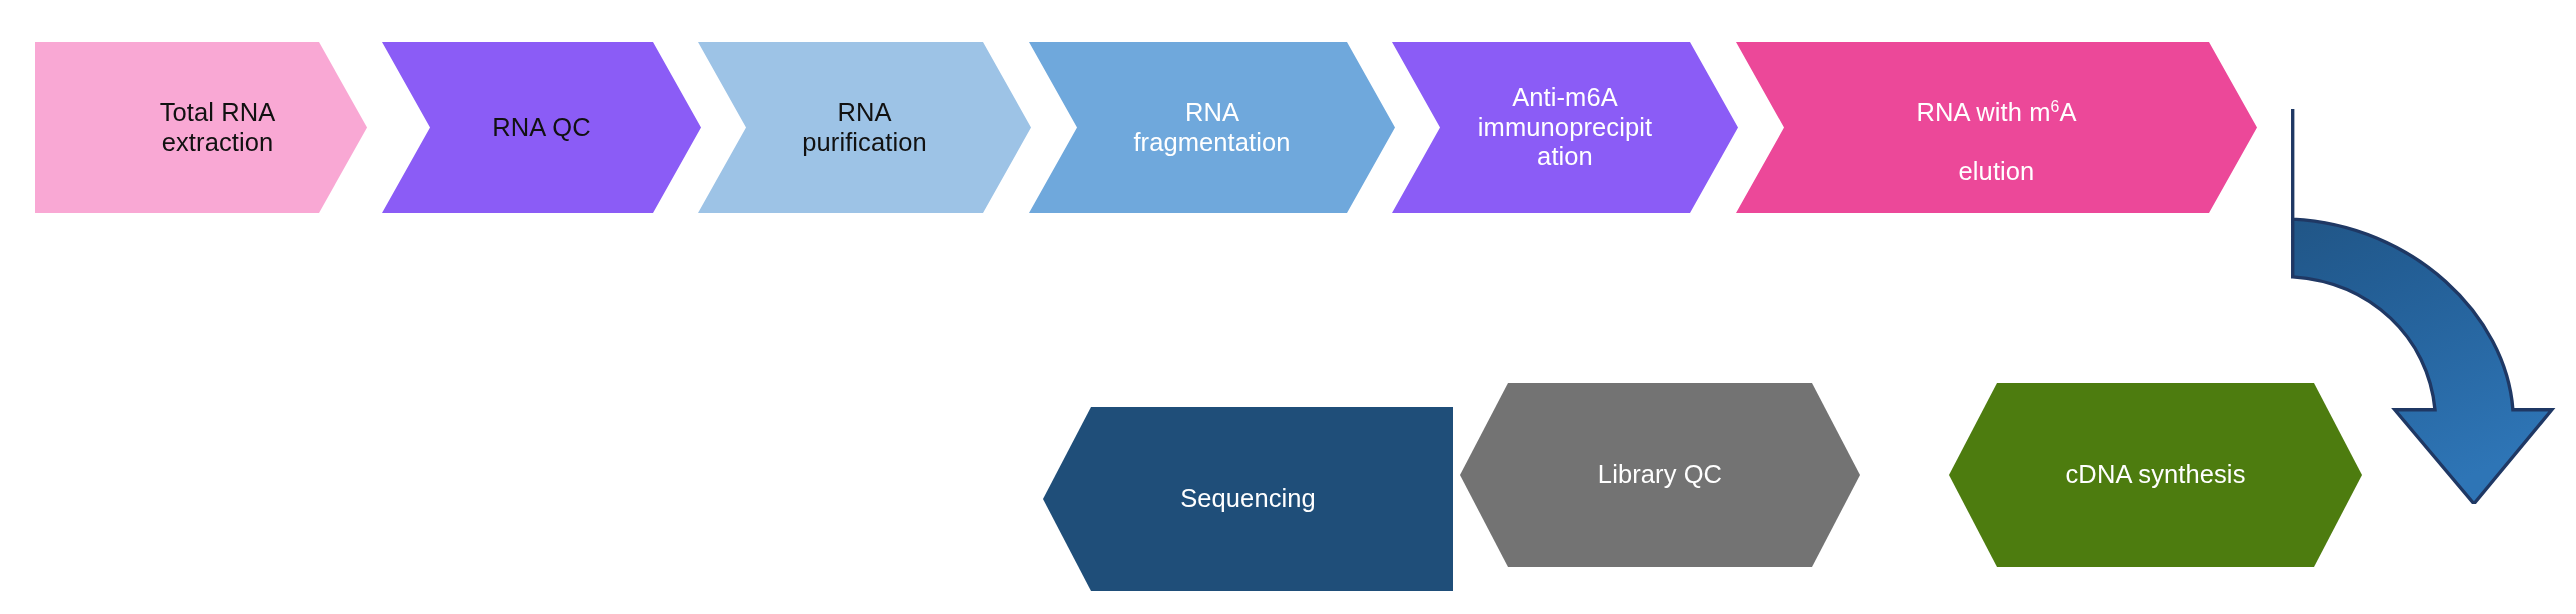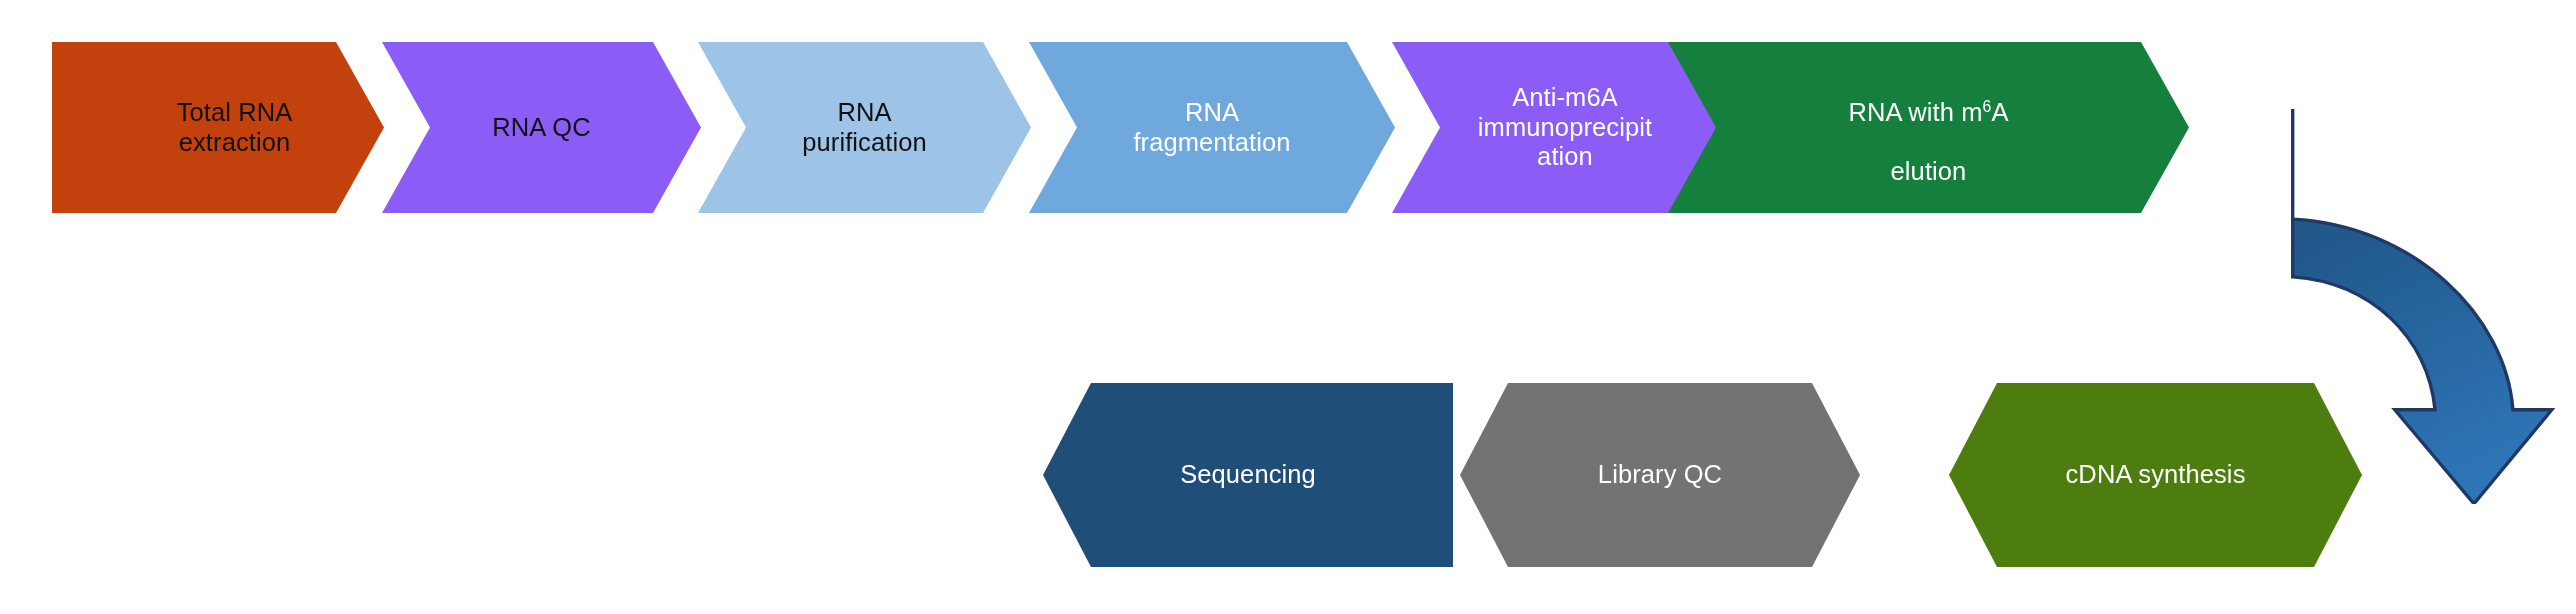--- a/index.html
+++ b/index.html
@@ -85,21 +85,21 @@
     pointer-events: none;
   }
 </style>
 </head>
 <body>
 
 <div id="canvas">
 
   <div class="row1">
 
-    <div class="step shape-pent-right" style="left:52px; width:332px; background:#c2410c;padding-left:33px;">
+    <div class="step shape-pent-right" style="left:35px; width:332px; background:#f9a8d4;padding-left:33px;">
       <span class="step-label text-dark">Total RNA
 extraction</span>
     </div>
 
     <div class="step shape-chev-right" style="left:382px; width:319px; background:#8b5cf6;">
       <span class="step-label text-dark">RNA QC</span>
     </div>
 
     <div class="step shape-chev-right" style="left:698px; width:333px; background:#9DC3E6;">
       <span class="step-label text-dark">RNA
@@ -110,21 +110,21 @@
       <span class="step-label text-light">RNA
 fragmentation</span>
     </div>
 
     <div class="step shape-chev-right" style="left:1392px; width:346px; background:#8b5cf6;">
       <span class="step-label text-light">Anti-m6A
 immunoprecipit
 ation</span>
     </div>
 
-    <div class="step shape-chev-right" style="left:1668px; width:521px; background:#15803d;">
+    <div class="step shape-chev-right" style="left:1736px; width:521px; background:#ec4899;">
       <span class="step-label text-light">
         <span>RNA with m<span class="sup6">6</span>A</span><br>
         <span>elution</span>
       </span>
     </div>
 
   </div>
 
   <svg id="return-arrow" viewBox="0 0 502 610">
     <defs>
@@ -140,21 +140,21 @@
              L 466 470
              L 350 610
              L 232 470
              L 292 470
              C 282 362, 196 280, 80 272
              L 80 22 Z" fill="url(#arrowGrad)" stroke="#1F3864" stroke-width="5" stroke-linejoin="miter"></path>
   </svg>
 
   <div class="row2">
 
-    <div class="step shape-pent-left" style="left:1043px; width:410px; background:#1F4E79;">
+    <div class="step shape-pent-left" style="left:1043px; width:410px; background:#1F4E79;margin-top:24px;">
       <span class="step-label text-light">Sequencing</span>
     </div>
 
     <div class="step shape-chev-left" style="left:1460px; width:400px; background:#737373;">
       <span class="step-label text-light">Library QC</span>
     </div>
 
     <div class="step shape-chev-left" style="left:1949px; width:413px; background:#4d7c0f;justify-content:center;">
       <span class="step-label text-light">cDNA synthesis</span>
     </div>

